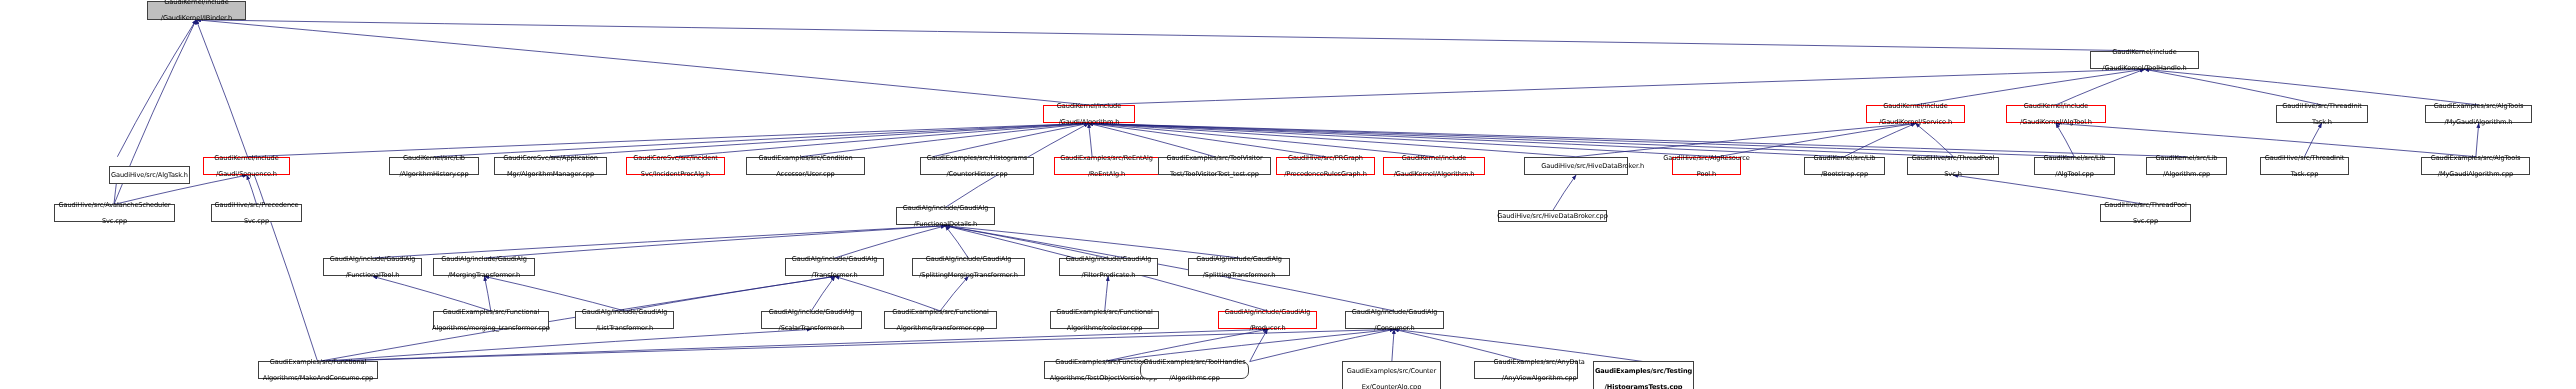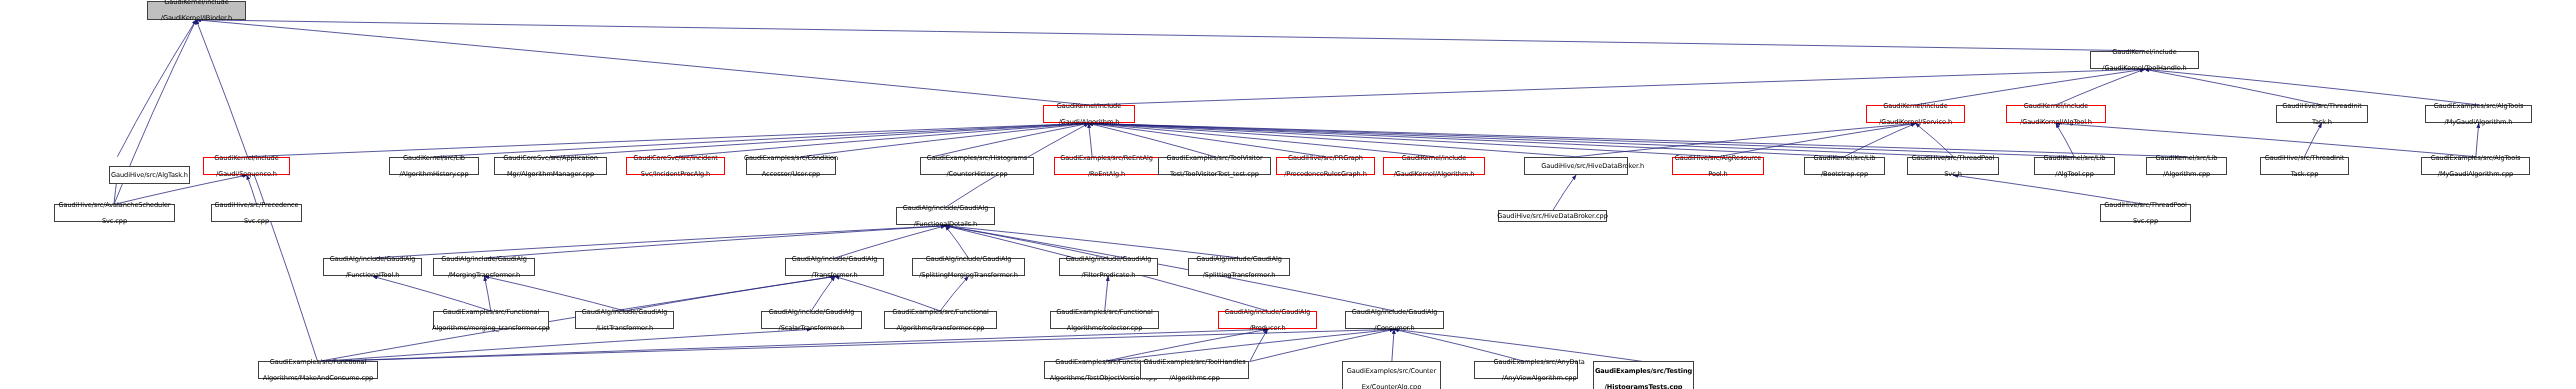--- a/index.html
+++ b/index.html
@@ -128,34 +128,34 @@
 /MyGaudiAlgorithm.h</div>
       <div class="node" style="left: 77px; top: 166px; width: 81px; height: 18.4px; margin-left: 32px;">GaudiHive/src/AlgTask.h</div>
       <div class="node red" style="left: 203px; top: 157px; width: 87px; height: 18.4px;">GaudiKernel/include
 /Gaudi/Sequence.h</div>
       <div class="node" style="left: 389px; top: 157px; width: 90px; height: 18.4px;">GaudiKernel/src/Lib
 /AlgorithmHistory.cpp</div>
       <div class="node" style="left: 494px; top: 157px; width: 113px; height: 18.4px;">GaudiCoreSvc/src/Application
 Mgr/AlgorithmManager.cpp</div>
       <div class="node red" style="left: 626px; top: 157px; width: 99px; height: 18.4px;">GaudiCoreSvc/src/Incident
 Svc/IncidentProcAlg.h</div>
-      <div class="node" style="left: 746px; top: 157px; width: 90px; height: 18.4px;">GaudiExamples/src/Condition
+      <div class="node" style="left: 746px; top: 157px; width: 119px; height: 18.4px;">GaudiExamples/src/Condition
 Accessor/User.cpp</div>
       <div class="node" style="left: 920px; top: 157px; width: 114px; height: 18.4px;">GaudiExamples/src/Histograms
 /CounterHistos.cpp</div>
       <div class="node red" style="left: 1040px; top: 157px; width: 105px; height: 18.4px; margin-left: 14px;">GaudiExamples/src/ReEntAlg
 /ReEntAlg.h</div>
       <div class="node" style="left: 1158px; top: 157px; width: 113px; height: 18.4px;">GaudiExamples/src/ToolVisitor
 Test/ToolVisitorTest_test.cpp</div>
       <div class="node red" style="left: 1276px; top: 157px; width: 99px; height: 18.4px;">GaudiHive/src/PRGraph
 /PrecedenceRulesGraph.h</div>
       <div class="node red" style="left: 1383px; top: 157px; width: 102px; height: 18.4px;">GaudiKernel/include
 /GaudiKernel/Algorithm.h</div>
       <div class="node" style="left: 1524px; top: 157px; width: 104px; height: 18.4px; padding-left: 35px;">GaudiHive/src/HiveDataBroker.h</div>
-      <div class="node red" style="left: 1672px; top: 157px; width: 92px; height: 18.4px;">GaudiHive/src/AlgResource
+      <div class="node red" style="left: 1672px; top: 157px; width: 69px; height: 18.4px;">GaudiHive/src/AlgResource
 Pool.h</div>
       <div class="node" style="left: 1804px; top: 157px; width: 81px; height: 18.4px;">GaudiKernel/src/Lib
 /Bootstrap.cpp</div>
       <div class="node" style="left: 1907px; top: 157px; width: 92px; height: 18.4px;">GaudiHive/src/ThreadPool
 Svc.h</div>
       <div class="node" style="left: 2034px; top: 157px; width: 81px; height: 18.4px;">GaudiKernel/src/Lib
 /AlgTool.cpp</div>
       <div class="node" style="left: 2146px; top: 157px; width: 81px; height: 18.4px;">GaudiKernel/src/Lib
 /Algorithm.cpp</div>
       <div class="node" style="left: 2260px; top: 157px; width: 89px; height: 18.4px;">GaudiHive/src/ThreadInit
@@ -194,21 +194,21 @@
       <div class="node" style="left: 1050px; top: 311px; width: 109px; height: 18.4px;">GaudiExamples/src/Functional
 Algorithms/selector.cpp</div>
       <div class="node red" style="left: 1218px; top: 311px; width: 99px; height: 18.4px;">GaudiAlg/include/GaudiAlg
 /Producer.h</div>
       <div class="node" style="left: 1345px; top: 311px; width: 99px; height: 18.4px;">GaudiAlg/include/GaudiAlg
 /Consumer.h</div>
       <div class="node" style="left: 258px; top: 361px; width: 120px; height: 18.4px;">GaudiExamples/src/Functional
 Algorithms/MakeAndConsume.cpp</div>
       <div class="node" style="left: 1044px; top: 361px; width: 119px; height: 18.4px;">GaudiExamples/src/Functional
 Algorithms/TestObjectVersion.cpp</div>
-      <div class="node" style="left: 1140px; top: 361px; width: 109px; height: 18.4px;">GaudiExamples/src/ToolHandles
+      <div class="node" style="left: 1140px; top: 361px; width: 109px; height: 18.4px; border-radius: 7px;">GaudiExamples/src/ToolHandles
 /Algorithms.cpp</div>
       <div class="node" style="left: 1342px; top: 361px; width: 99px; height: 35px;">GaudiExamples/src/Counter
 Ex/CounterAlg.cpp</div>
       <div class="node" style="left: 1474px; top: 361px; width: 104px; height: 18.4px; padding-left: 28px;">GaudiExamples/src/AnyData
 /AnyViewAlgorithm.cpp</div>
       <div class="node" style="left: 1593px; top: 361px; width: 101px; height: 35px; font-weight: bold;">GaudiExamples/src/Testing
 /HistogramsTests.cpp</div>
     </div>
 </div>
 

